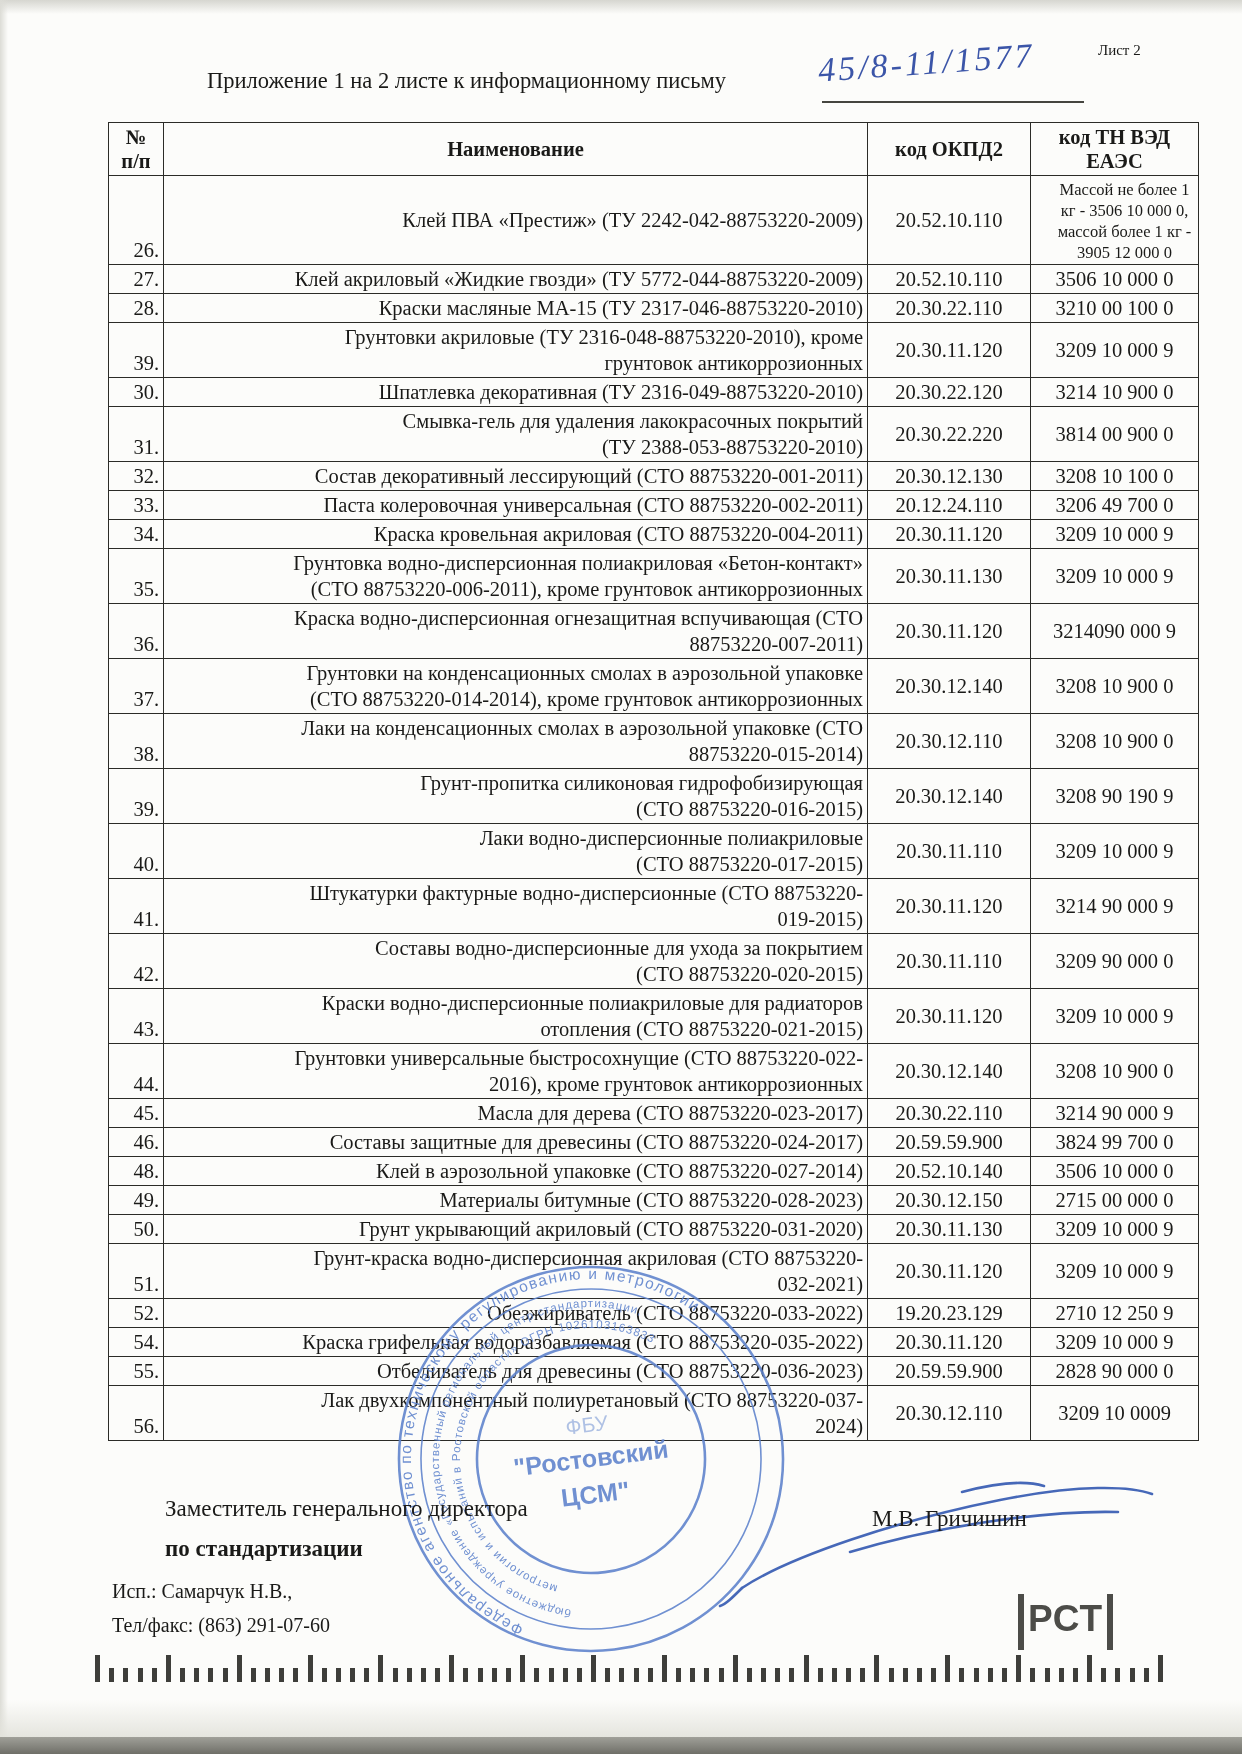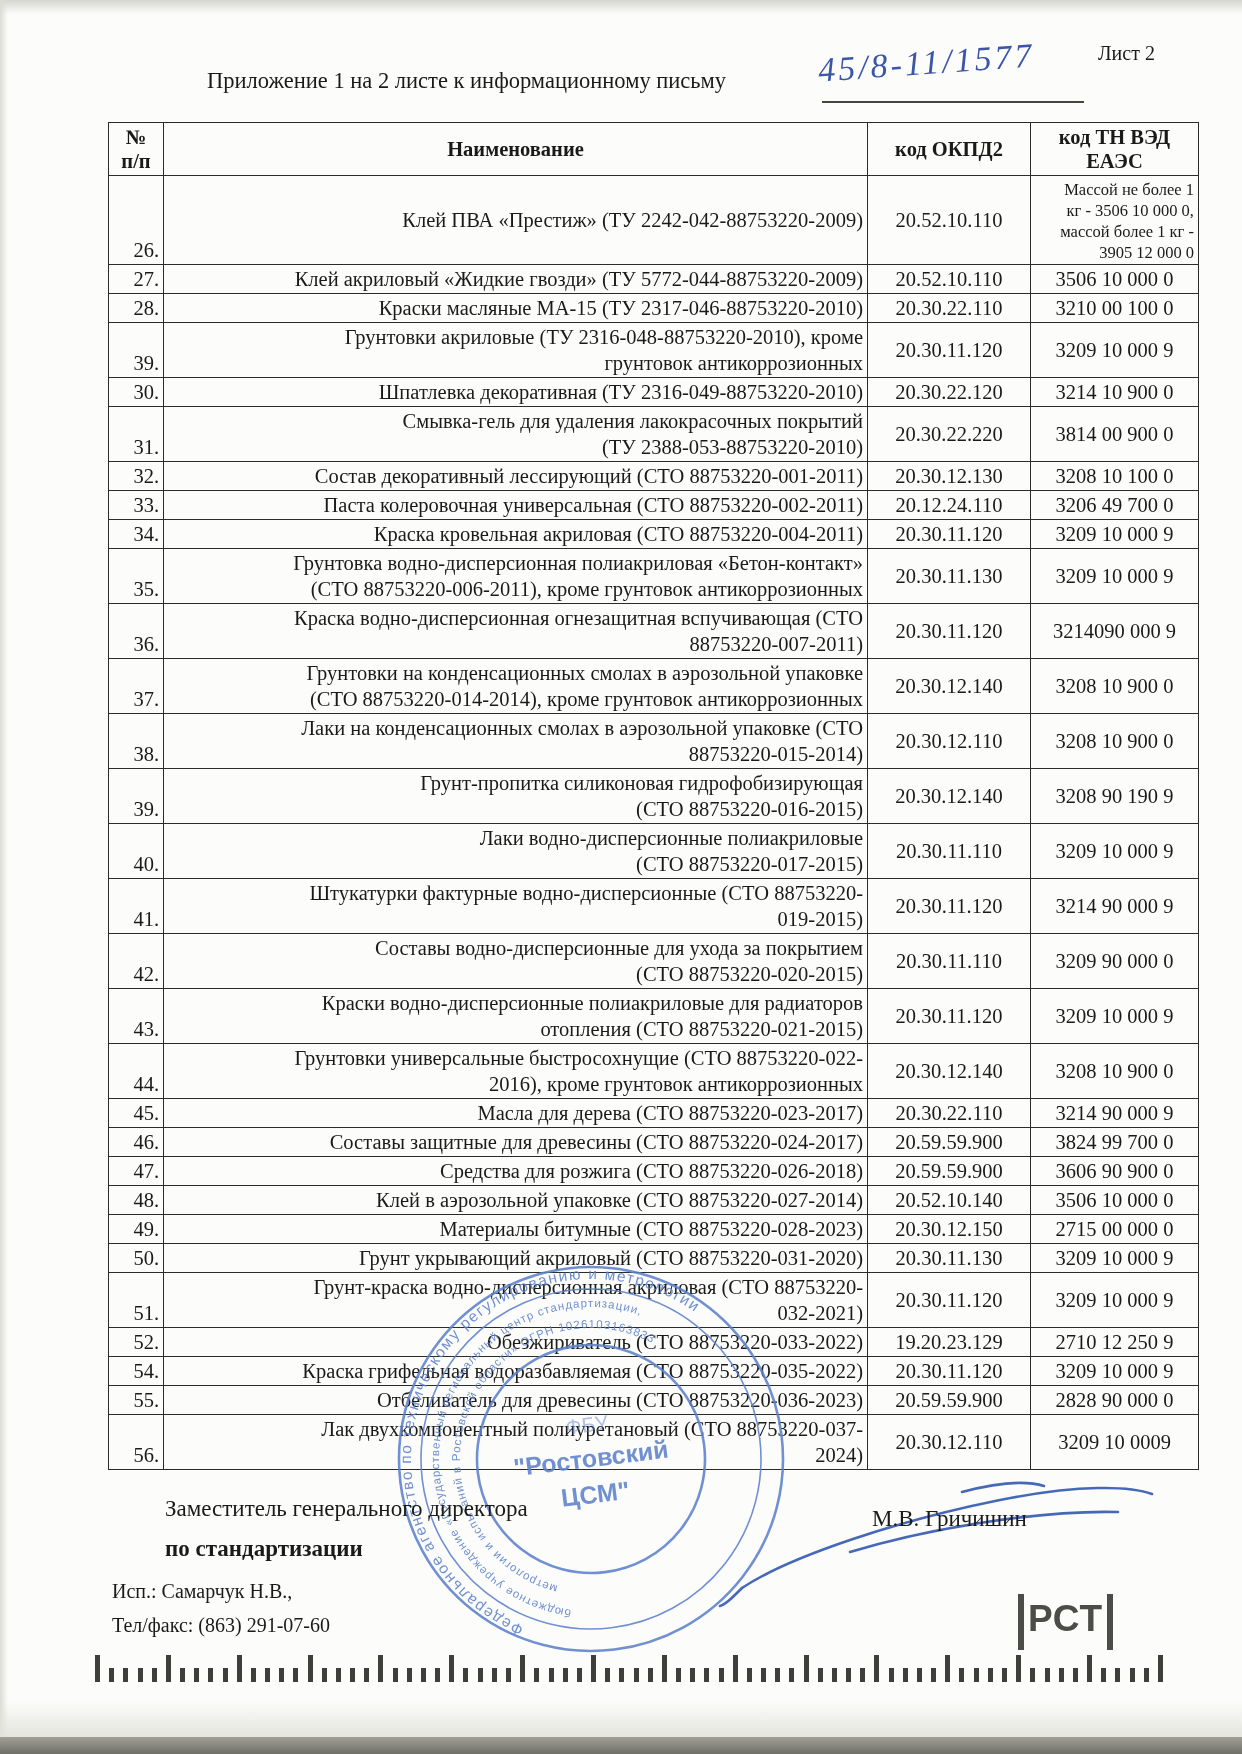--- a/index.html
+++ b/index.html
@@ -6,36 +6,36 @@
   .page{position:relative;width:1242px;height:1754px;background:#fcfcfa;overflow:hidden;
         font-family:"Liberation Serif", serif;color:#1a1a18;}
   .edge-top{position:absolute;left:0;top:0;width:100%;height:14px;
             background:linear-gradient(#d6d6d0,rgba(252,252,250,0));}
   .edge-left{position:absolute;left:0;top:0;width:8px;height:100%;
              background:linear-gradient(90deg,#dcdcd6,rgba(252,252,250,0));}
   .edge-bottom-noise{position:absolute;left:0;top:1700px;width:100%;height:40px;
              background:linear-gradient(rgba(236,236,230,0),#e3e3dc);}
   .edge-bottom{position:absolute;left:0;top:1737px;width:100%;height:17px;
              background:linear-gradient(#a0a099,#6f6f68);}
-  .sheet-label{position:absolute;left:1098px;top:42px;font-size:20px;}
+  .sheet-label{position:absolute;left:1098px;top:42px;font-size:15px;}
   .title{position:absolute;left:207px;top:68px;font-size:22.5px;text-align:right;}
   .handwriting{position:absolute;left:818px;top:44px;font-size:34px;font-style:italic;
                color:#3b55a8;transform:rotate(-4deg);letter-spacing:3px;white-space:nowrap;}
   .hand-underline{position:absolute;left:822px;top:101px;width:262px;height:2px;background:#45453f;}
   table.doc{position:absolute;left:108px;top:122px;width:1090px;border-collapse:collapse;
             table-layout:fixed;}
   table.doc td, table.doc th{border:1.6px solid #2b2b27;font-weight:normal;
             font-size:20.5px;line-height:26px;padding:1px 4px;overflow:hidden;}
   table.doc th{font-weight:bold;text-align:center;white-space:pre-line;line-height:24px;
             padding:2px 2px;height:46px;vertical-align:middle;font-size:20.5px;}
   col.w-num{width:55px;} col.w-name{width:704px;} col.w-okpd{width:163px;} col.w-tnved{width:168px;}
   td.c-num{vertical-align:bottom;text-align:right;padding-left:9px;font-size:20px;}
   td.c-name{vertical-align:middle;text-align:right;padding-left:13px;white-space:pre-line;}
   td.c-code{vertical-align:middle;text-align:center;font-size:20px;white-space:nowrap;}
-  td.c-code.small{white-space:pre-line;font-size:16.5px;line-height:21px;text-align:right;
+  td.c-code.small{white-space:pre-line;font-size:16.5px;line-height:21px;text-align:center;
                   padding-left:24px;vertical-align:top;padding-top:3px;}
   .footer-line{position:absolute;font-size:23px;}
   .exec-line{position:absolute;font-size:20px;}
   .stamp{position:absolute;left:392px;top:1260px;width:398px;height:398px;opacity:.88;
          transform:rotate(-7deg);}
   .signature{position:absolute;left:640px;top:1460px;width:540px;height:150px;}
   .ruler{position:absolute;left:95px;top:1652px;width:1068px;height:30px;display:flex;
          justify-content:space-between;align-items:flex-end;}
   .ruler span{display:block;width:5px;background:#3e3e3a;}
   .ruler span.s{height:14px;} .ruler span.t{height:27px;}
@@ -207,26 +207,20 @@
           <td class="c-num">45.</td>
           <td class="c-name">Масла для дерева (СТО 88753220-023-2017)</td>
           <td class="c-code">20.30.22.110</td>
           <td class="c-code">3214 90 000 9</td>
         </tr>
         <tr>
           <td class="c-num">46.</td>
           <td class="c-name">Составы защитные для древесины (СТО 88753220-024-2017)</td>
           <td class="c-code">20.59.59.900</td>
           <td class="c-code">3824 99 700 0</td>
-        </tr>
-        <tr>
-          <td class="c-num">47.</td>
-          <td class="c-name">Средства для розжига (СТО 88753220-026-2018)</td>
-          <td class="c-code">20.59.59.900</td>
-          <td class="c-code">3606 90 900 0</td>
         </tr>
         <tr>
           <td class="c-num">48.</td>
           <td class="c-name">Клей в аэрозольной упаковке (СТО 88753220-027-2014)</td>
           <td class="c-code">20.52.10.140</td>
           <td class="c-code">3506 10 000 0</td>
         </tr>
         <tr>
           <td class="c-num">49.</td>
           <td class="c-name">Материалы битумные (СТО 88753220-028-2023)</td>

